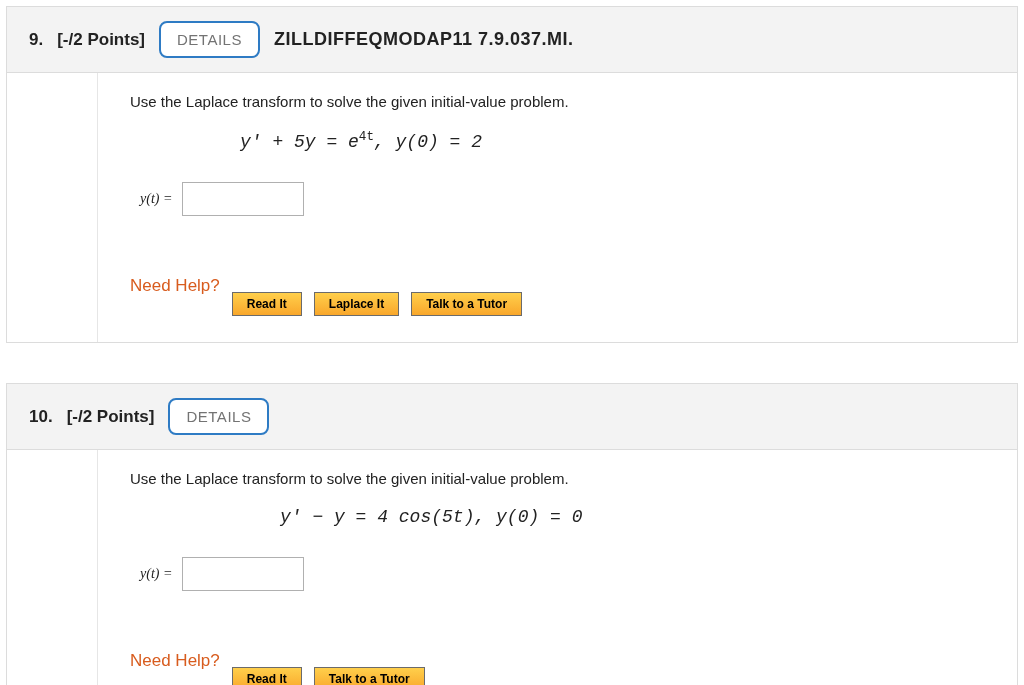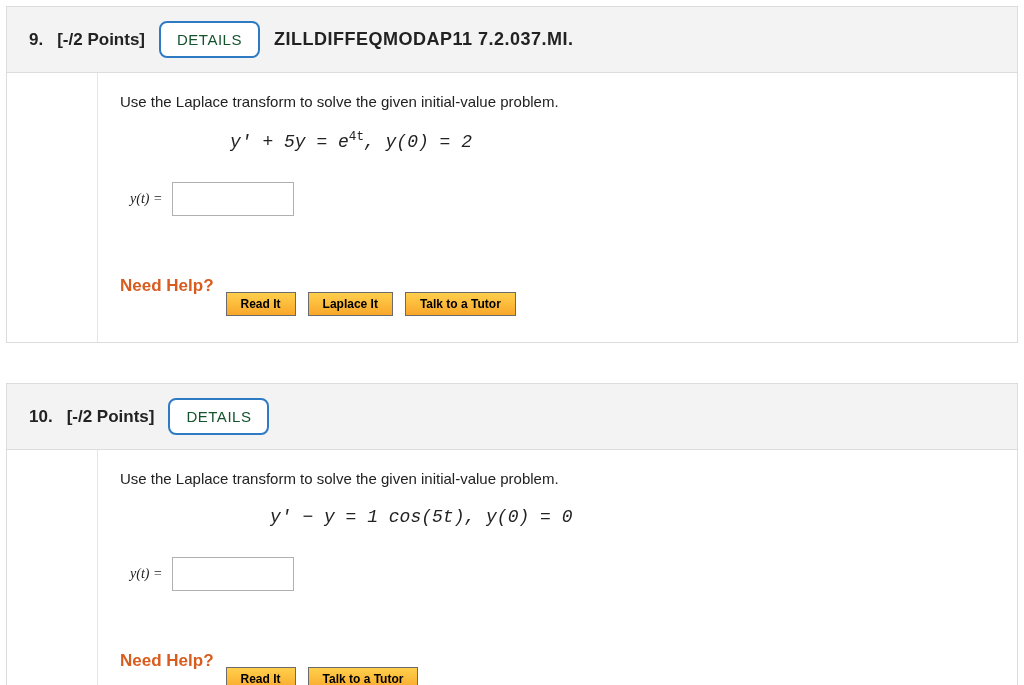--- a/index.html
+++ b/index.html
@@ -28,37 +28,37 @@
   }
   .points {
     font-weight: bold;
     font-size: 17px;
     text-align: right;
   }
   .details-btn {
     border: 2px solid #2e7bc4;
     border-radius: 8px;
     padding: 8px 16px;
-    color: #14532d;
+    color: #737373;
     font-weight: 500;
     font-size: 15px;
     background: #fff;
     letter-spacing: .5px;
     cursor: pointer;
     text-align: right;
   }
   .source {
     font-weight: bold;
     font-size: 18px;
     letter-spacing: .5px;
   }
   .q-body {
     margin-left: 90px;
     border-left: 1px solid #e6e6e6;
-    padding: 20px 22px 26px 22px;
+    padding: 20px 22px 26px 32px;
     background: #fff;
   }
   .prompt {
     margin-bottom: 20px;
     font-size: 15px;
   }
   .equation {
     font-family: Liberation Mono, monospace;
     font-style: italic;
     font-size: 18px;
@@ -84,21 +84,21 @@
     height: 32px;
     border: 1px solid #b0b0b0;
   }
   .help-row {
     display: flex;
     align-items: center;
     gap: 12px;
   }
   .need-help {
     color: #d85c1e;
-    font-weight: bold;
+    font-weight: normal;
     font-size: 17px;
   }
   .help-btn {
     display: inline-block;
     padding: 4px 14px;
     font-size: 12px;
     font-weight: bold;
     color: #000;
     border: 1px solid #6b6b6b;
     background: linear-gradient(#ffcf4b, #f9a72b);
@@ -107,21 +107,21 @@
   }
 </style>
 </head>
 <body>
 
 <div class="question">
   <div class="q-header">
     <span class="q-number">9.</span>
     <span class="points">[-/2 Points]</span>
     <span class="details-btn">DETAILS</span>
-    <span class="source">ZILLDIFFEQMODAP11 7.2.037.MI.</span>
+    <span class="source">ZILLDIFFEQMODAP11 7.9.037.MI.</span>
   </div>
   <div class="q-body">
     <div class="prompt">Use the Laplace transform to solve the given initial-value problem.</div>
     <div class="equation">
       <span>y′ + 5y = e</span><sup class="upright">4t</sup><span>,  y(0) = 2</span>
     </div>
     <div class="answer-row">
       <span class="yt">y(t) =</span>
       <div class="answer-box"></div>
     </div>
@@ -136,21 +136,21 @@
 
 <div class="question">
   <div class="q-header">
     <span class="q-number">10.</span>
     <span class="points">[-/2 Points]</span>
     <span class="details-btn">DETAILS</span>
   </div>
   <div class="q-body">
     <div class="prompt">Use the Laplace transform to solve the given initial-value problem.</div>
     <div class="equation" style="padding-left:150px;">
-      <span>y′ − y = 1 cos(5t),  y(0) = 0</span>
+      <span>y′ − y = 4 cos(5t),  y(0) = 0</span>
     </div>
     <div class="answer-row">
       <span class="yt">y(t) =</span>
       <div class="answer-box"></div>
     </div>
     <div class="help-row">
       <span class="need-help">Need Help?</span>
       <span class="help-btn">Read It</span>
       <span class="help-btn">Talk to a Tutor</span>
     </div>

